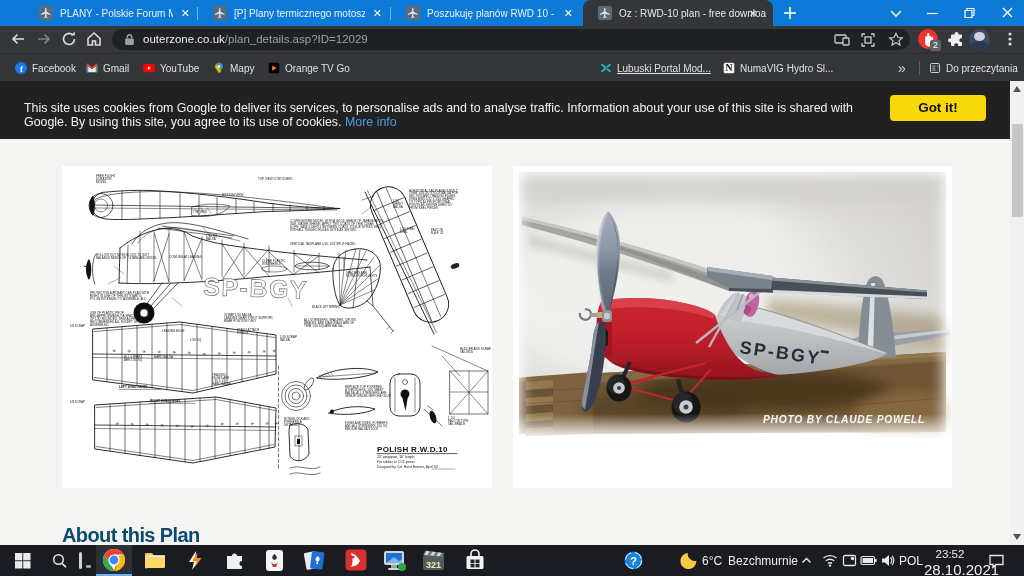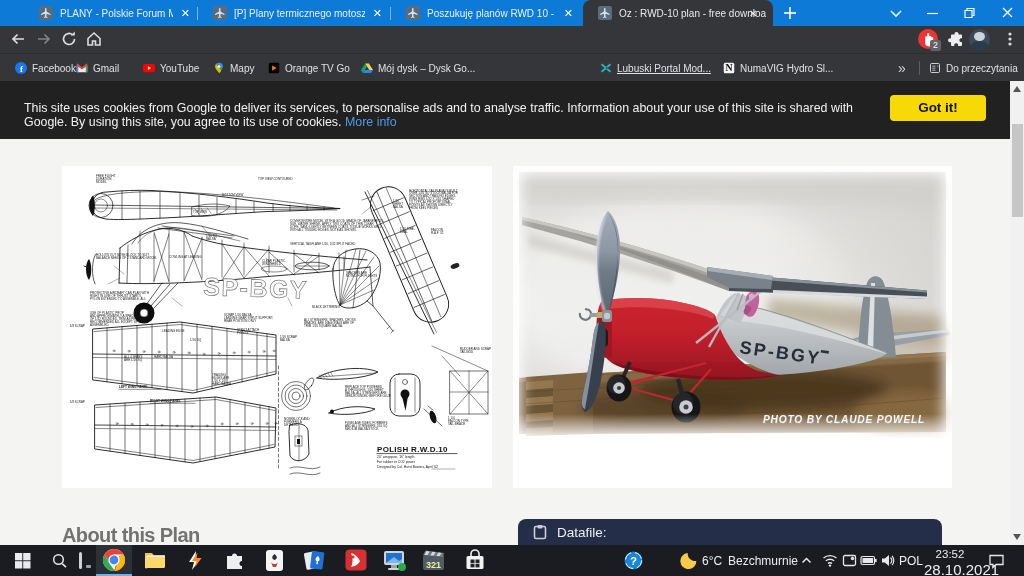--- a/index.html
+++ b/index.html
@@ -35,21 +35,21 @@
   #cookie { position:absolute; left:0; top:0; width:1010px; height:58px; background:#212121;
     color:#f2f2f2; font-size:12.4px; }
   #cookie .txt { position:absolute; left:24px; top:20px; line-height:14.3px; width:900px; white-space:nowrap; }
   #cookie a { color:#4d9be6; text-decoration:none; }
   #gotit { position:absolute; left:890px; top:14px; width:96px; height:26px; background:#f7d908;
     border-radius:4px; color:#111; font-size:13.5px; font-weight:700; text-align:center; line-height:26px; }
   #planimg { position:absolute; left:62px; top:85px; width:430px; height:322px; background:#fff; }
   #photoimg { position:absolute; left:513px; top:85px; width:439px; height:322px; background:#fff; }
   #photoimg svg { position:absolute; left:0; top:0; }
   #photoimg:after { content:""; position:absolute; left:0; top:0; width:439px; height:322px; box-shadow: inset 0 0 14px 8px rgba(255,255,255,.95); }
-  #about { position:absolute; left:62px; top:443px; font-size:20px; font-weight:700; color:#737373; letter-spacing:-0.6px; }
+  #about { position:absolute; left:62px; top:443px; font-size:20px; font-weight:700; color:#0c4a6e; letter-spacing:-0.6px; }
   #datafile { position:absolute; left:518px; top:438px; width:424px; height:26px; background:#252e48;
     border-radius:8px 8px 0 0; color:#eef0f4; font-size:13.5px; }
   
   #sbar { position:absolute; left:1010px; top:81px; width:14px; height:464px; background:#f1f1f1; }
   #sthumb { position:absolute; left:1.5px; top:43px; width:11px; height:93px; background:#c6c6c6; }
   
   #taskbar { position:absolute; left:0; top:545px; width:1024px; height:31px; background:#1a1c21; }
   .tright { position:absolute; top:0; height:31px; display:flex; align-items:center; color:#eee; font-size:12px; }
 </style>
 </head>
@@ -119,20 +119,40 @@
   <svg class="navic" style="left:33px;" width="22" height="22">
       <path d="M5 11h11m-4.5-4.5L16 11l-4.5 4.5" fill="none" stroke="#808487" stroke-width="1.7"></path>
     </svg>
   <svg class="navic" style="left:58px;" width="22" height="22">
       <path d="M16.5 11a5.5 5.5 0 1 1-1.8-4.1" fill="none" stroke="#dadce0" stroke-width="1.7"></path>
       <path d="M16.8 3.5v4h-4z" fill="#dadce0"></path>
     </svg>
   <svg class="navic" style="left:83px;" width="22" height="22">
       <path d="M5 10.5L11 5l6 5.5V17h-4.5v-4h-3v4H5z" fill="none" stroke="#dadce0" stroke-width="1.6"></path>
     </svg>
+  <div id="omnibox">
+    <svg style="position:absolute;left:11px;top:4px;" width="13" height="13" viewBox="0 0 12 12">
+        <rect x="2" y="5" width="8" height="6" rx="1" fill="#9aa0a6"></rect>
+        <path d="M4 5V3.6a2 2 0 0 1 4 0V5" fill="none" stroke="#9aa0a6" stroke-width="1.4"></path>
+      </svg>
+    <span style="margin-left:31px;">outerzone.co.uk<span class="path">/plan_details.asp?ID=12029</span></span>
+    <svg style="position:absolute;left:722px;top:3px;" width="18" height="16" viewBox="0 0 18 16">
+        <rect x="1" y="3" width="11" height="8" rx="1" fill="none" stroke="#c7cbd0" stroke-width="1.3"></rect>
+        <rect x="9" y="6" width="6" height="7" rx="1" fill="#202124" stroke="#c7cbd0" stroke-width="1.3"></rect>
+      </svg>
+    <svg style="position:absolute;left:748px;top:3px;" width="16" height="16" viewBox="0 0 16 16">
+        <g fill="none" stroke="#c7cbd0" stroke-width="1.3">
+          <path d="M2 5V2h3M11 2h3v3M14 11v3h-3M5 14H2v-3"></path>
+          <rect x="5" y="5" width="6" height="6"></rect>
+        </g>
+      </svg>
+    <svg style="position:absolute;left:776px;top:3px;" width="16" height="16" viewBox="0 0 16 16">
+        <path d="M8 1.5l1.9 4 4.4.4-3.3 2.9 1 4.3L8 10.8 4 13.1l1-4.3L1.7 5.9l4.4-.4z" fill="none" stroke="#c7cbd0" stroke-width="1.2"></path>
+      </svg>
+  </div>
   <div style="position:absolute;left:918px;top:3px;width:20px;height:20px;border-radius:50%;background:#e33;"></div>
   <svg style="position:absolute;left:921px;top:5px;" width="15" height="16" viewBox="0 0 15 16">
       <path d="M4.2,13 V6.5 c0,-1.6 2,-1.6 2,0 V3.2 c0,-1.6 2.1,-1.6 2.1,0 V6 c0,-1.4 2,-1.4 2,0 v1 c0,-1.2 1.9,-1.2 1.9,0 v4 c0,3 -1.8,4.4 -4,4.4 c-2.2,0 -3.4,-1 -4,-2.4 z" fill="#fff"></path>
     </svg>
   <div style="position:absolute;left:930px;top:14px;width:11px;height:11px;background:#5f6368;border-radius:2px;color:#fff;font-size:9px;text-align:center;line-height:11px;">2</div>
   <svg style="position:absolute;left:947px;top:4px;" width="18" height="18" viewBox="0 0 18 18">
       <path d="M4,8.5 V5.5 a1,1 0 0 1 1,-1 h2.6 a2,2 0 1 1 3.8,0 H14 a1,1 0 0 1 1,1 v2.8 a2,2 0 1 0 0,3.8 V15 a1,1 0 0 1 -1,1 h-3 a2,2 0 1 0 -3.6,0 H5 a1,1 0 0 1 -1,-1 v-3 a2,2 0 1 1 0,-3.5 z" fill="#eceef0"></path>
     </svg>
   <div style="position:absolute;left:969px;top:3px;width:21px;height:21px;border-radius:50%;background:#3b4a5c;overflow:hidden;">
     <div style="position:absolute;left:5px;top:3px;width:11px;height:9px;border-radius:50%;background:#cfd3da;"></div>
@@ -145,45 +165,40 @@
         <circle cx="9" cy="14" r="1.6"></circle>
       </g>
     </svg>
 </div>
 
 <div id="bookmarks">
   <div class="bm" style="left:15px;"><div class="bi"><svg width="16" height="16" viewBox="0 0 16 16">
           <circle cx="8" cy="8" r="8" fill="#1877f2"></circle>
           <text x="8.6" y="13" font-size="12" font-weight="bold" fill="#fff" text-anchor="middle" font-family="Liberation Serif">f</text>
         </svg></div>Facebook</div>
-  <div class="bm" style="left:76px;align-items:center;"><div class="bi"><svg width="16" height="16" viewBox="0 0 16 16">
+  <div class="bm" style="left:86px;align-items:center;"><div class="bi"><svg width="16" height="16" viewBox="0 0 16 16">
           <path d="M1 13.5V4.2L8 9.6l7-5.4v9.3z" fill="#e8eaed"></path>
           <path d="M1 4.2V3a1 1 0 0 1 1.6-.8L8 6.9l5.4-4.7A1 1 0 0 1 15 3v1.2L8 9.6z" fill="#ea4335"></path>
           <path d="M1 4.2L3 5.8v7.7H2a1 1 0 0 1-1-1z" fill="#4285f4"></path>
           <path d="M15 4.2L13 5.8v7.7h1a1 1 0 0 0 1-1z" fill="#34a853"></path>
         </svg></div>Gmail</div>
   <div class="bm" style="left:143px;"><div class="bi"><svg width="16" height="16" viewBox="0 0 16 16">
           <rect x="0" y="2.5" width="16" height="11" rx="3" fill="#f00"></rect>
           <path d="M6.5 5.5l4.2 2.5-4.2 2.5z" fill="#fff"></path>
         </svg></div>YouTube</div>
   <div class="bm" style="left:213px;"><div class="bi"><svg width="16" height="16" viewBox="0 0 16 16">
           <path d="M8 1a5 5 0 0 1 5 5c0 3.5-5 9-5 9S3 9.5 3 6a5 5 0 0 1 5-5z" fill="#34a853"></path>
           <path d="M8 1a5 5 0 0 1 5 5c0 1-.4 2.1-1 3.2L5.2 2A5 5 0 0 1 8 1z" fill="#4285f4"></path>
           <path d="M3.6 8.5A12 12 0 0 1 3 6a5 5 0 0 1 1-3l7 8.5c-.7 1.2-1.6 2.4-2.2 3.2z" fill="#fbbc04" opacity=".9"></path>
           <circle cx="8" cy="6" r="1.8" fill="#fff"></circle>
         </svg></div>Mapy</div>
   <div class="bm" style="left:268px;"><div class="bi"><svg width="16" height="16" viewBox="0 0 16 16">
           <rect x="1" y="1" width="14" height="14" rx="2" fill="#000"></rect>
           <path d="M5.5 4.5l6 3.5-6 3.5z" fill="#ff7900"></path>
         </svg></div>Orange TV Go</div>
-  <div class="bm" style="left:361px;"><div class="bi"><svg width="16" height="16" viewBox="0 0 16 16">
-          <path d="M5.5 2h5L16 10.5H11z" fill="#ffcf48"></path>
-          <path d="M5.5 2L0 10.5l2.5 4L8 6z" fill="#11a861"></path>
-          <path d="M2.5 14.5h11l2.5-4H5z" fill="#2684fc"></path>
-        </svg></div>Mój dysk – Dysk Go...</div>
   <div class="bm" style="left:600px;text-decoration:underline;"><div class="bi"><svg width="16" height="16" viewBox="0 0 16 16">
           <path d="M2 3l12 10M14 3L2 13" stroke="#2bb3c0" stroke-width="2.4"></path>
           <path d="M8 6l3 2-3 2z" fill="#16606a"></path>
         </svg></div>Lubuski Portal Mod...</div>
   <div class="bm" style="left:723px;"><div class="bi"><svg width="16" height="16" viewBox="0 0 16 16">
           <rect x="1" y="1" width="14" height="14" rx="2" fill="#f5f5f5"></rect>
           <text x="8" y="12.5" font-size="13" font-weight="bold" font-family="Liberation Serif" fill="#111" text-anchor="middle">N</text>
         </svg></div>NumaVIG Hydro Sl...</div>
   <div class="bm" style="left:898px;font-size:14px;color:#cfd2d6;">»</div>
   <div style="position:absolute;left:919px;top:7px;width:1px;height:14px;background:#5a5d61;"></div>
@@ -635,27 +650,20 @@
 
     <text x="226" y="187" font-size="18" font-weight="bold" fill="#242d39" textLength="80" transform="rotate(8 226 187)">SP-BGY</text>
     <rect x="308" y="184" width="8" height="2.6" fill="#2a333f" transform="rotate(8 308 184)"></rect>
     </g>
 
     <rect x="0" y="248" width="439" height="26" fill="url(#fadew)"></rect>
     <rect x="0" y="272" width="439" height="50" fill="#fff"></rect>
   </svg>
   </div>
   <div id="about">About this Plan</div>
-  <div id="datafile">
-    <svg style="position:absolute;left:15px;top:5px;" width="14" height="16" viewBox="0 0 14 16">
-        <rect x="1.5" y="2.5" width="11" height="12" rx="1.5" fill="none" stroke="#c9cdd8" stroke-width="1.6"></rect>
-        <rect x="4.5" y="1" width="5" height="3.4" rx="1" fill="#c9cdd8"></rect>
-      </svg>
-    <span style="position:absolute;left:39px;top:6px;">Datafile:</span>
-  </div>
 </div>
 <div id="sbar">
   <svg style="position:absolute;left:2px;top:4px;" width="10" height="8">
       <path d="M5 1l4 6H1z" fill="#555"></path>
     </svg>
   <div id="sthumb"></div>
   <svg style="position:absolute;left:2px;top:452px;" width="10" height="8">
       <path d="M5 7L1 1h8z" fill="#555"></path>
     </svg>
 </div>

